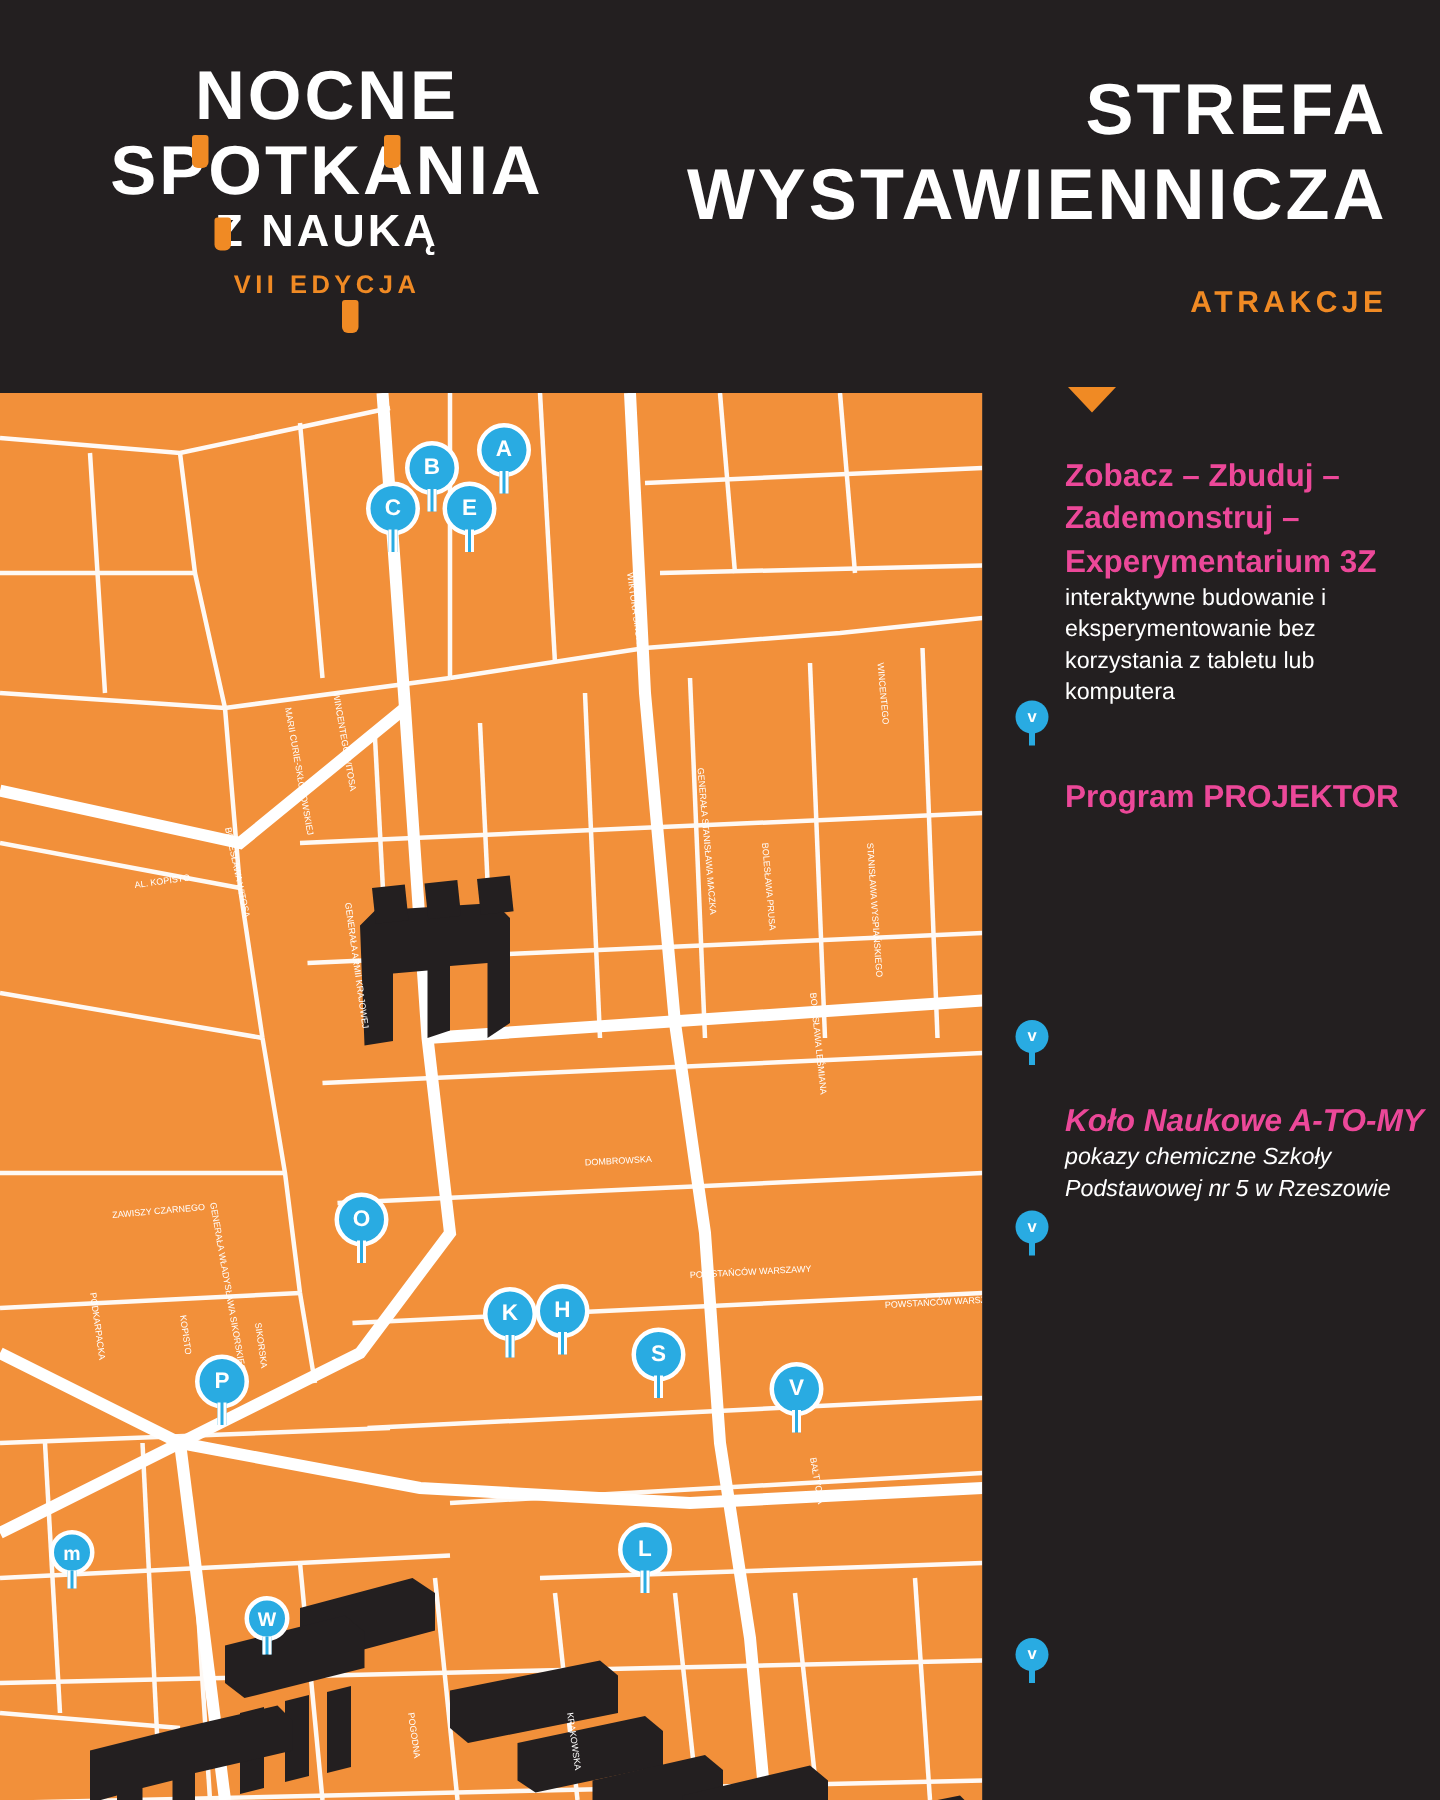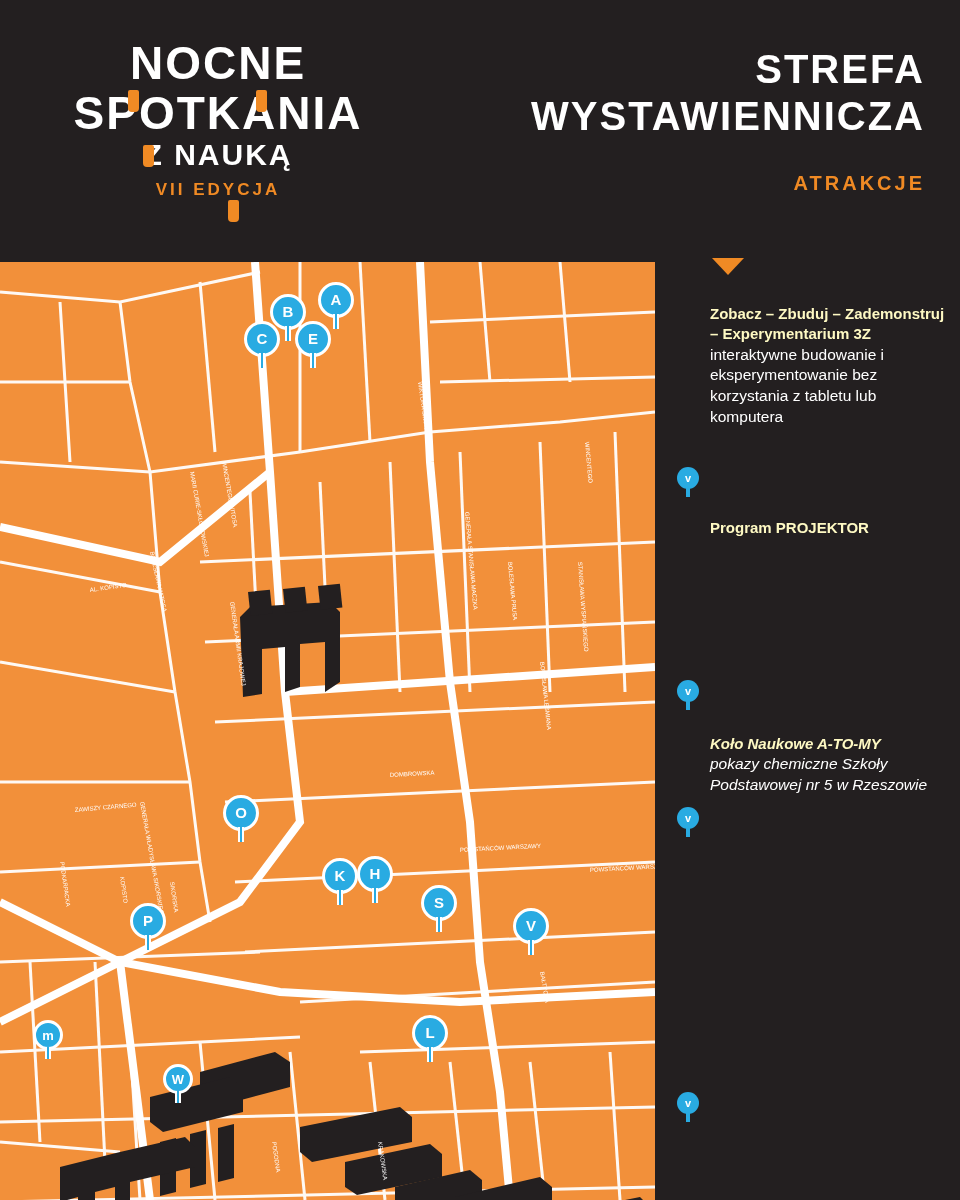--- a/index.html
+++ b/index.html
@@ -57,21 +57,21 @@
   .flask.f3 { left: 85px; top: 105px; }
   .flask.f4 { left: 170px; top: 160px; }
 
   #header-right {
     position: absolute; left: 455px; top: 46px;
     width: 470px;
     text-align: right;
   }
   #title-1, #title-2 {
     color: #ffffff;
-    font-size: 40px;
+    font-size: 48px;
     font-weight: bold;
     letter-spacing: 2px;
     line-height: 1.18;
     text-transform: uppercase;
   }
   #atrakcje {
     color: #f08a24;
     font-size: 20px;
     font-weight: bold;
     letter-spacing: 3px;
@@ -109,22 +109,22 @@
     width: 1px; height: 938px;
     background: #4a4442;
   }
   .attraction {
     position: absolute;
     left: 55px;
     width: 240px;
     color: #ffffff;
   }
   .attraction .a-title {
-    color: #fef9c3;
-    font-size: 15px;
+    color: #ec4899;
+    font-size: 21px;
     font-weight: bold;
     line-height: 1.35;
   }
   .attraction .a-desc {
     color: #ffffff;
     font-size: 15.5px;
     line-height: 1.35;
     font-weight: normal;
   }
   

